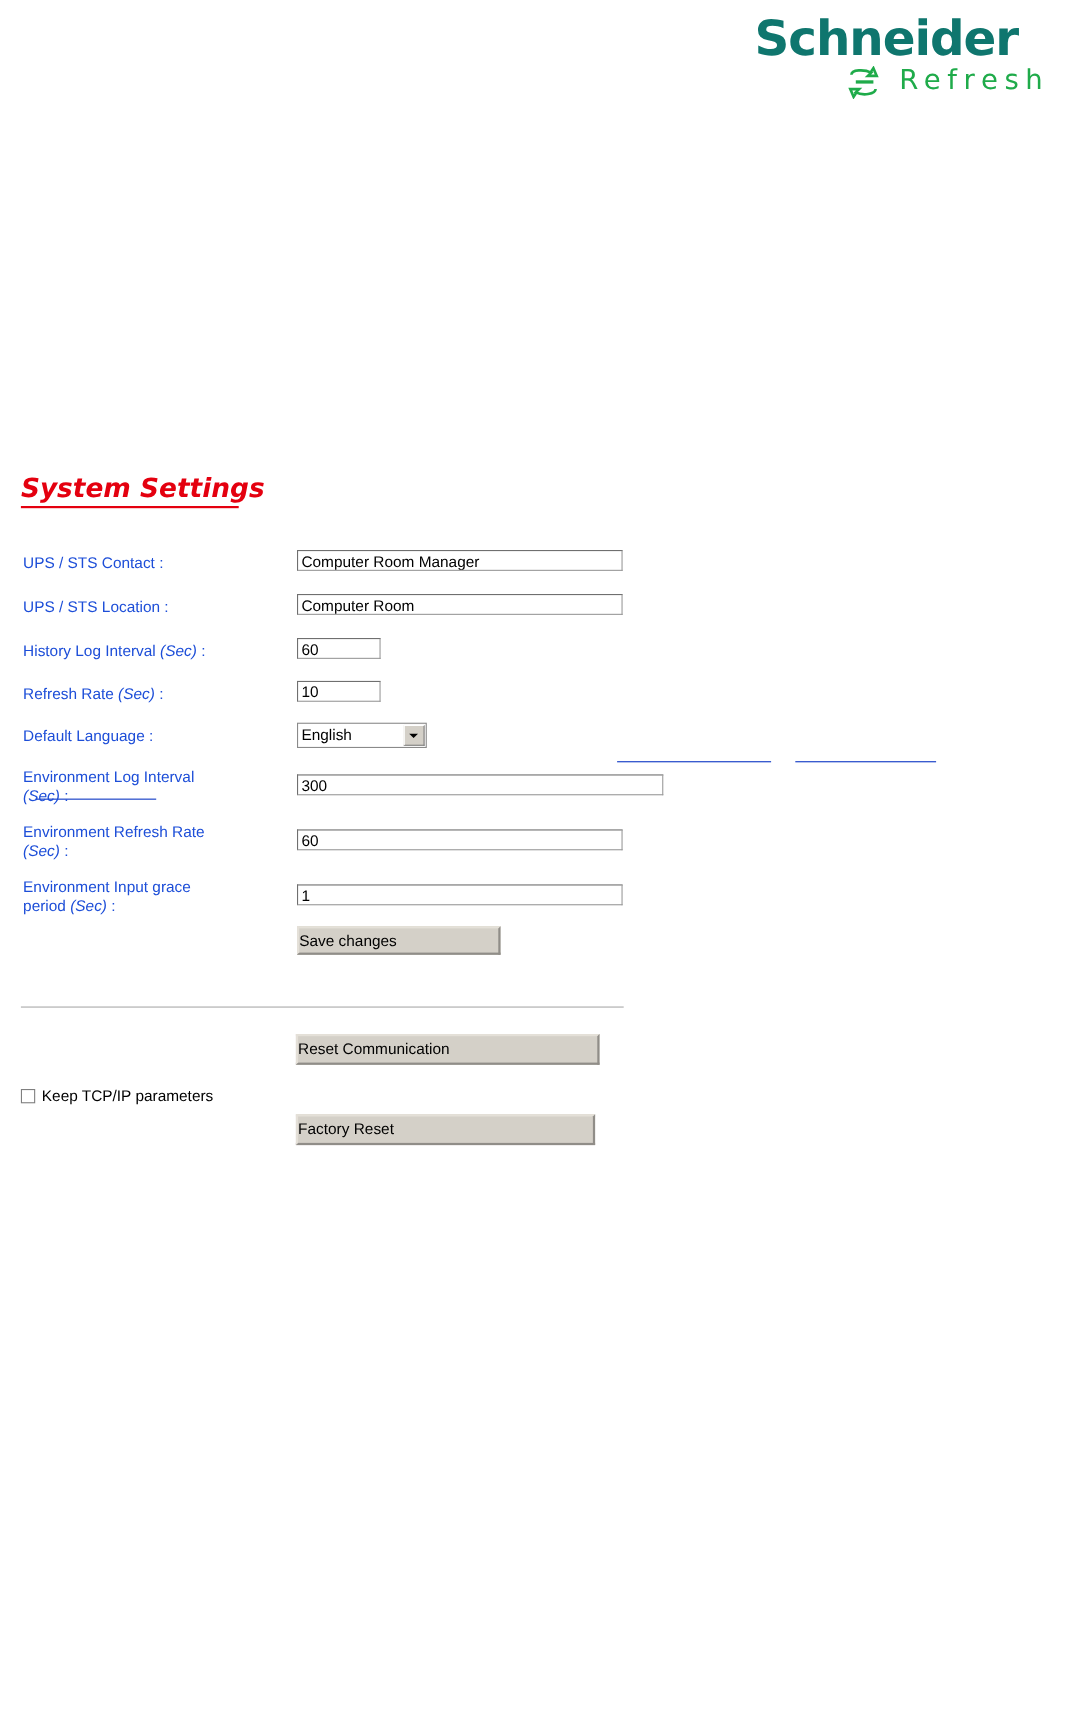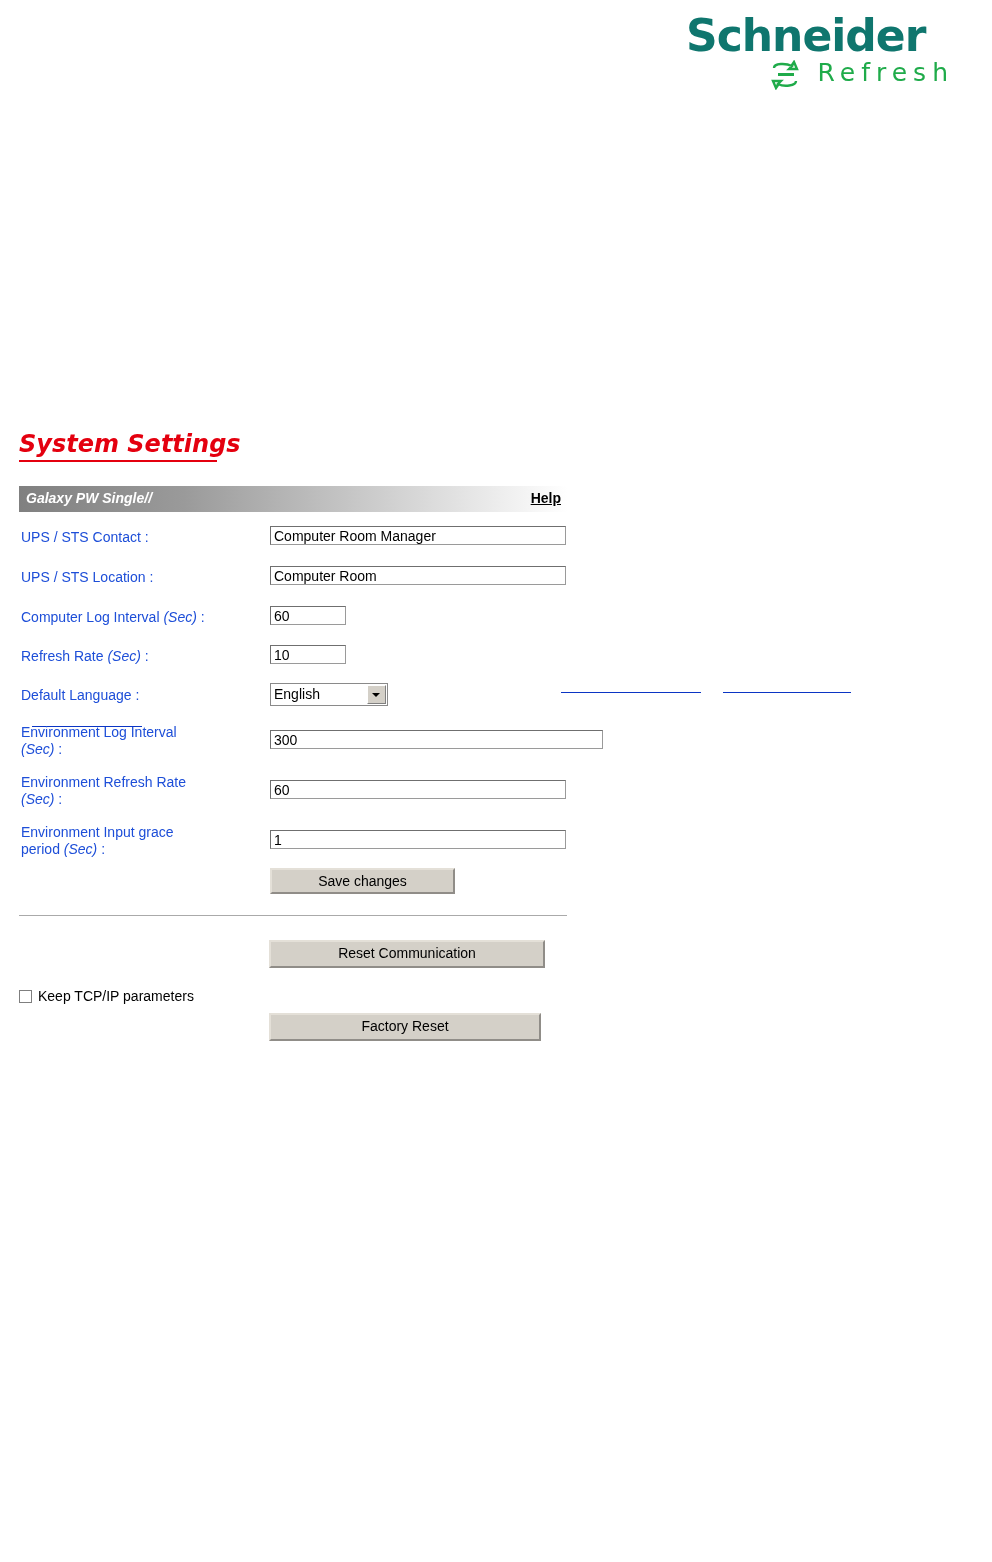--- a/index.html
+++ b/index.html
@@ -228,21 +228,20 @@
 
   
   .btn {
     position: absolute;
     font-size: 14px;
     font-family: "Liberation Sans", sans-serif;
     color: #000;
     background: #d4d0c8;
     border: 2px outset #e4e0d8;
     box-sizing: border-box;
-    text-align: center;
     cursor: pointer;
     height: 26px;
     line-height: 22px;
   }
   #btn-save { left: 251px; top: 0px; width: 185px; }
 
   #divider {
     position: absolute;
     left: 19px;
     top: 915px;
@@ -291,39 +290,35 @@
   <a class="toplink" id="toplink-1" href="#"></a>
   <a class="toplink" id="toplink-2" href="#"></a>
   <a class="toplink" id="toplink-3" href="#"></a>
 </div>
 
 <div id="page-title">System Settings</div>
 <div id="title-underline"></div>
 
 <div id="panel">
 
-  <div id="panel-header">
-    <span class="device-name">Galaxy PW Single//</span>
-    <span class="help-link">Help</span>
-  </div>
 
   <div style="height:14px"></div>
 
   <div class="frow" id="row-contact">
     <span class="flabel" id="lbl-contact">UPS / STS Contact :</span>
     <input class="finput" id="in-contact" type="text" value="Computer Room Manager" style="">
   </div>
 
   <div class="frow" id="row-location">
     <span class="flabel" id="lbl-location">UPS / STS Location :</span>
     <input class="finput" id="in-location" type="text" value="Computer Room" style="">
   </div>
 
   <div class="frow" id="row-hist">
-    <span class="flabel" id="lbl-hist"><span>Computer Log Interval </span><i>(Sec)</i><span> :</span></span>
+    <span class="flabel" id="lbl-hist"><span>History Log Interval </span><i>(Sec)</i><span> :</span></span>
     <input class="finput" id="in-hist" type="text" value="60" style="">
   </div>
 
   <div class="frow" id="row-refresh">
     <span class="flabel" id="lbl-refresh"><span>Refresh Rate </span><i>(Sec)</i><span> :</span></span>
     <input class="finput" id="in-refresh" type="text" value="10" style="">
   </div>
 
   <div class="frow" id="row-lang">
     <span class="flabel" id="lbl-lang">Default Language :</span>

